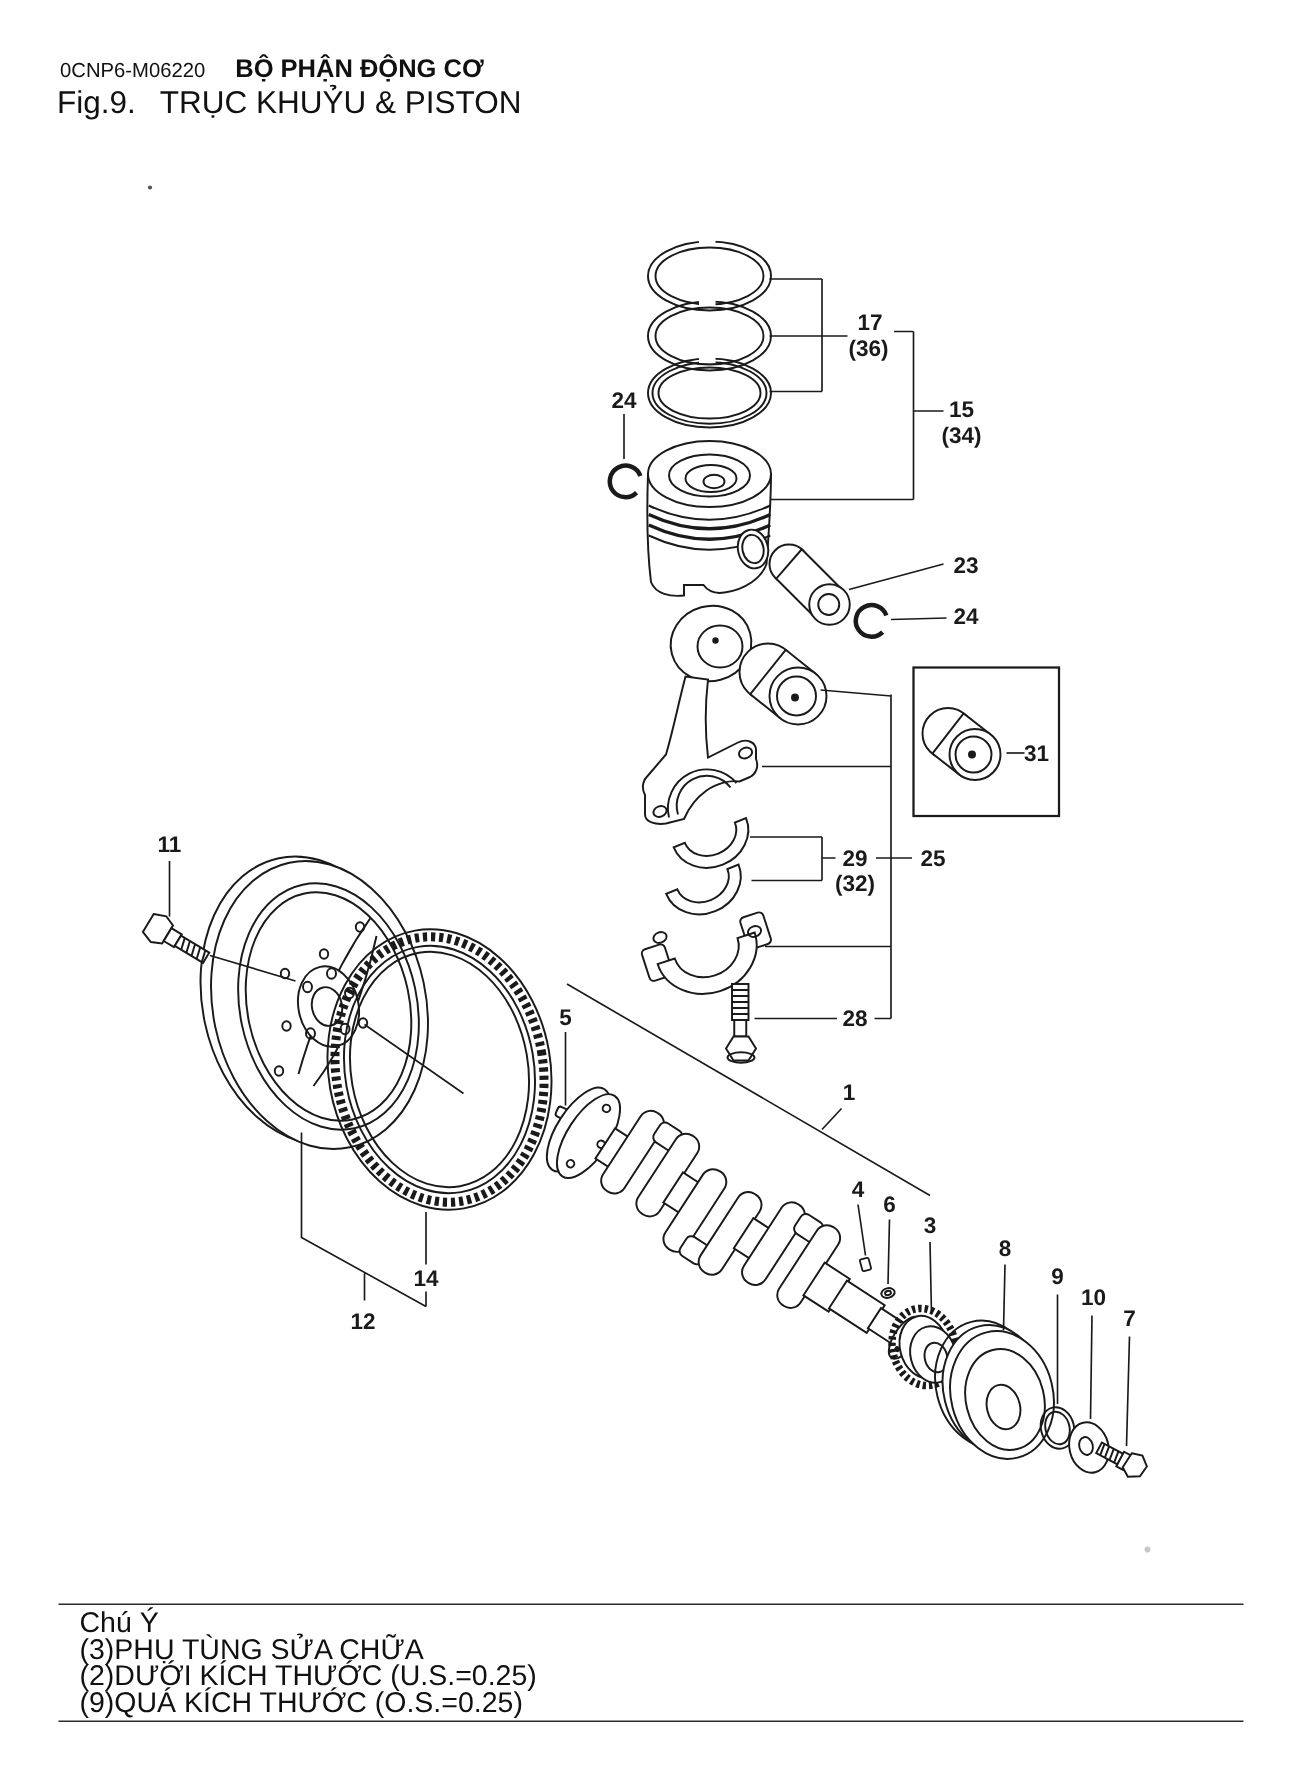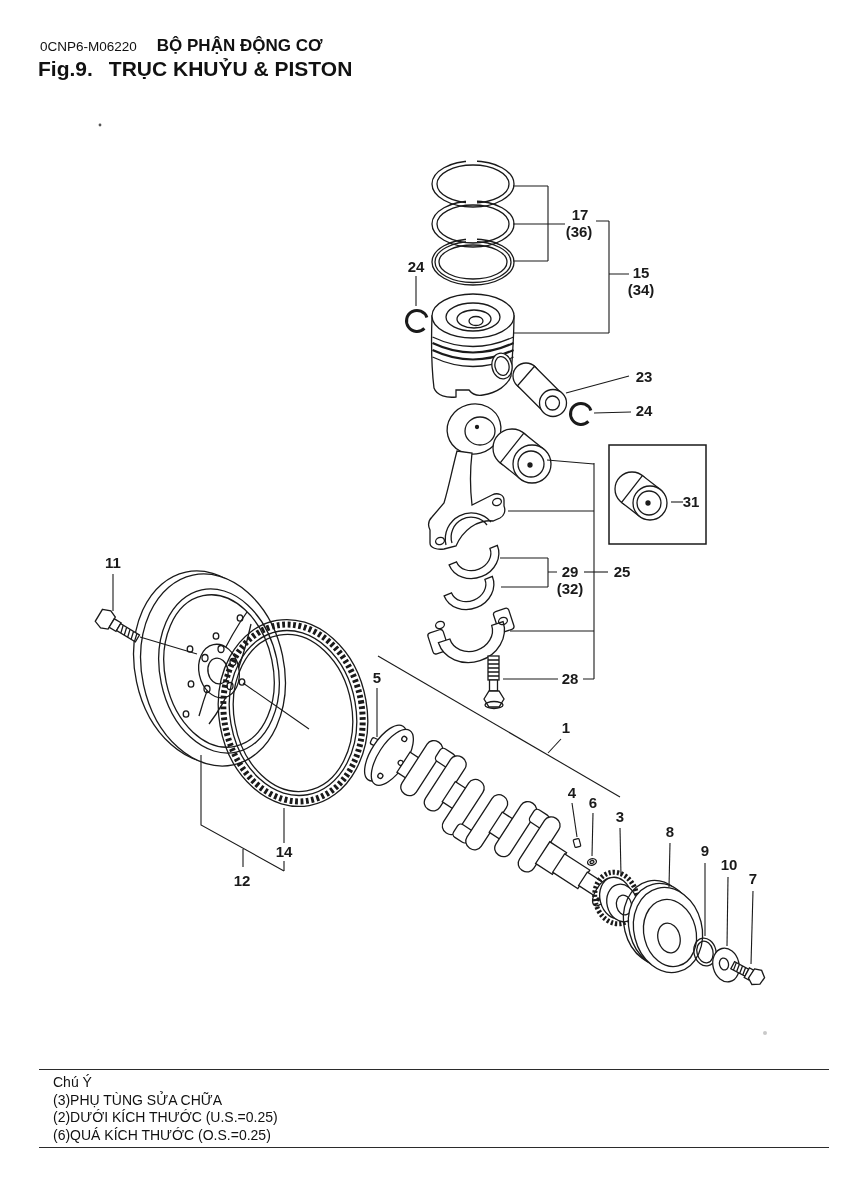--- a/index.html
+++ b/index.html
@@ -1,26 +1,26 @@
 <!DOCTYPE html>
 <html><head>
 <meta charset="utf-8">
 <style>
   html,body{margin:0;padding:0;background:#fff;}
   body{width:868px;height:1190px;position:relative;font-family:"Liberation Sans","DejaVu Sans",sans-serif;color:#111;}
   .page{position:absolute;inset:0;background:#fff;overflow:hidden;}
   .hdr-row1{position:absolute;left:40px;top:36px;white-space:nowrap;}
   .doc-code{font-size:13.5px;letter-spacing:0px;margin-top:20px;}
   .section{font-size:17px;font-weight:bold;margin-left:20px;}
-  .hdr-row2{position:absolute;left:38px;top:57px;white-space:nowrap;font-size:21px;font-weight:bold;}
+  .hdr-row2{position:absolute;left:38px;top:57px;white-space:nowrap;font-size:21px;}
   .fig-no{margin-right:16px;}
   .rule{position:absolute;left:39px;width:790px;border-top:1.6px solid #2b2b2b;}
   .rule.top{top:1069px;}
   .rule.bot{top:1147px;}
-  .notes{position:absolute;left:53px;top:1074px;font-size:14px;line-height:17.5px;}
+  .notes{position:absolute;left:53px;top:1074px;font-size:19px;line-height:17.5px;}
   .notes div{white-space:nowrap;}
   svg text{font-family:"Liberation Sans","DejaVu Sans",sans-serif;font-size:15px;font-weight:700;fill:#1a1a1a;text-anchor:middle;}
   svg .ln{stroke:#1a1a1a;stroke-width:1.1;fill:none;}
   svg .pt{stroke:#1a1a1a;stroke-width:1.3;fill:none;}
   svg .ptw{stroke:#1a1a1a;stroke-width:1.3;fill:#fff;}
 </style>
 </head>
 <body>
 
 <div class="page">
@@ -282,17 +282,17 @@
       <text x="242" y="886">12</text>
     </g>
   </svg>
 
   
   <div class="rule top"></div>
   <div class="notes">
     <div>Chú Ý</div>
     <div>(3)PHỤ TÙNG SỬA CHỮA</div>
     <div>(2)DƯỚI KÍCH THƯỚC (U.S.=0.25)</div>
-    <div>(6)QUÁ KÍCH THƯỚC (O.S.=0.25)</div>
+    <div>(9)QUÁ KÍCH THƯỚC (O.S.=0.25)</div>
   </div>
   <div class="rule bot"></div>
 
 </div>
 
 </body></html>

